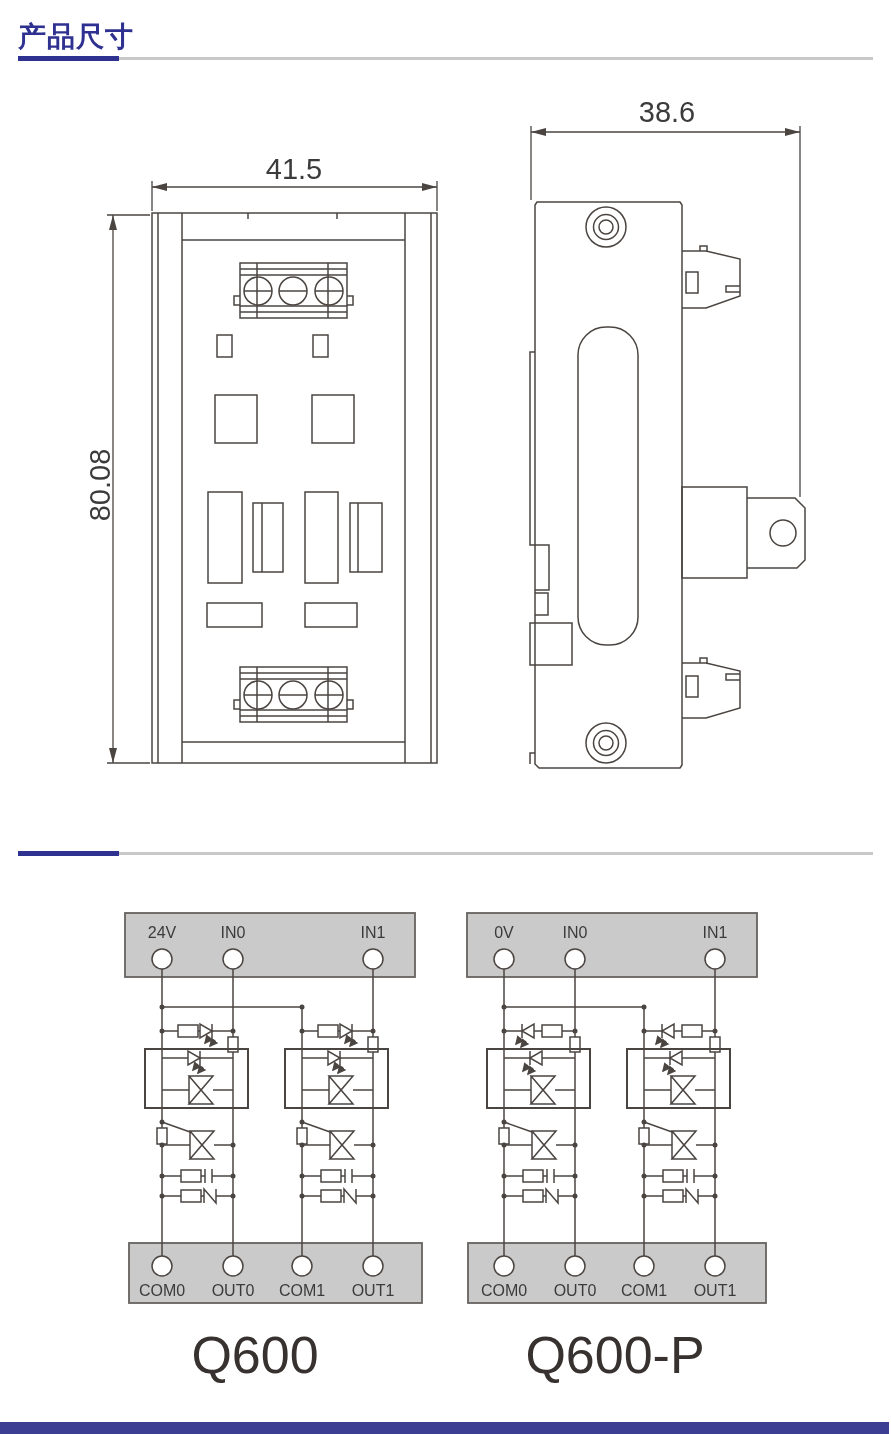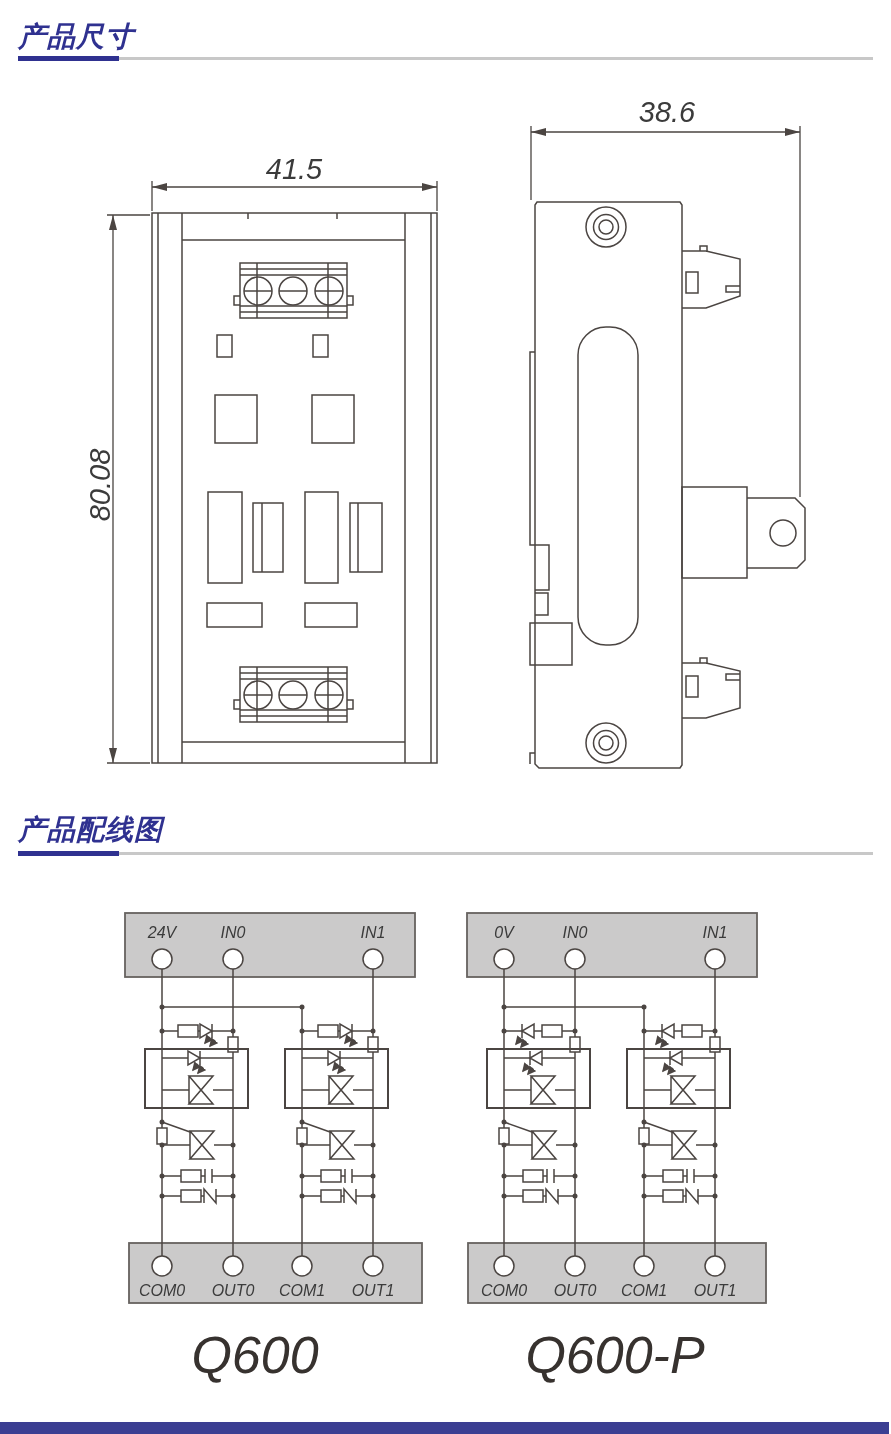--- a/index.html
+++ b/index.html
@@ -1,35 +1,34 @@
 <!DOCTYPE html>
 <html><head>
 <meta charset="utf-8">
 <style>
   html,body{margin:0;padding:0;background:#fff;}
   .page{position:relative;width:889px;height:1434px;background:#ffffff;overflow:hidden;
-        font-family:"Liberation Sans",sans-serif;font-style:italic;}
+        font-family:"Liberation Sans",sans-serif;}
   .sec-title{position:absolute;left:18px;font-size:28px;font-weight:bold;color:#2f3190;
              letter-spacing:1px;white-space:nowrap;}
   .rule-gray{position:absolute;left:18px;width:855px;height:3px;background:#c8c8c8;}
   .rule-blue{position:absolute;left:18px;width:101px;height:5px;background:#2f3190;}
   .footer-bar{position:absolute;left:0;bottom:0;width:891px;height:12px;background:#3b3e92;}
   svg.art{position:absolute;left:0;top:0;}
   text{font-family:"Liberation Sans",sans-serif;}
 </style>
 </head>
 <body>
 
 <div class="page">
 
   <div class="sec-title" style="top:18px;">产品尺寸</div>
   <div class="rule-gray" style="top:57px;"></div>
   <div class="rule-blue" style="top:56px;"></div>
 
-  <div class="sec-title" style="top:811px;">产品配线图</div>
   <div class="rule-gray" style="top:852px;"></div>
   <div class="rule-blue" style="top:851px;"></div>
 
   <svg class="art" width="891" height="1434" viewBox="0 0 891 1434">
     <defs>
       <marker id="ah" markerWidth="7" markerHeight="7" refX="5" refY="3" orient="auto">
         <path d="M0,0 L6,3 L0,6 Z" fill="#4b4542"></path>
       </marker>
 
       <g id="tblock" stroke="#4b4542" stroke-width="1.5" fill="none">

